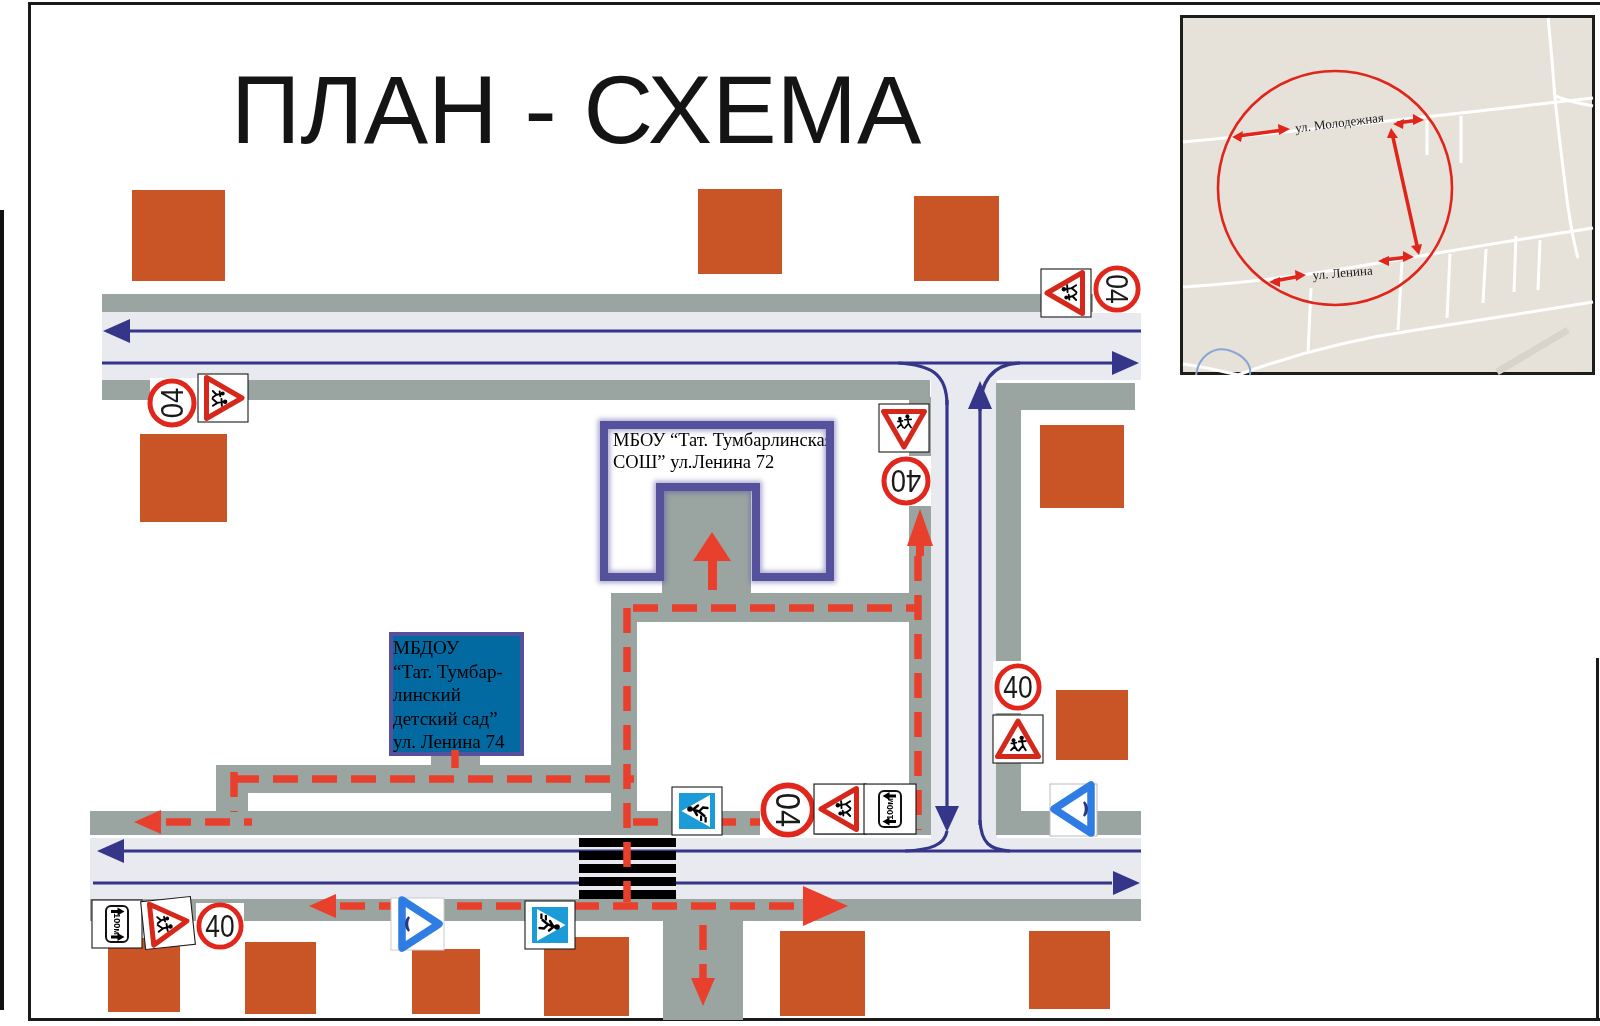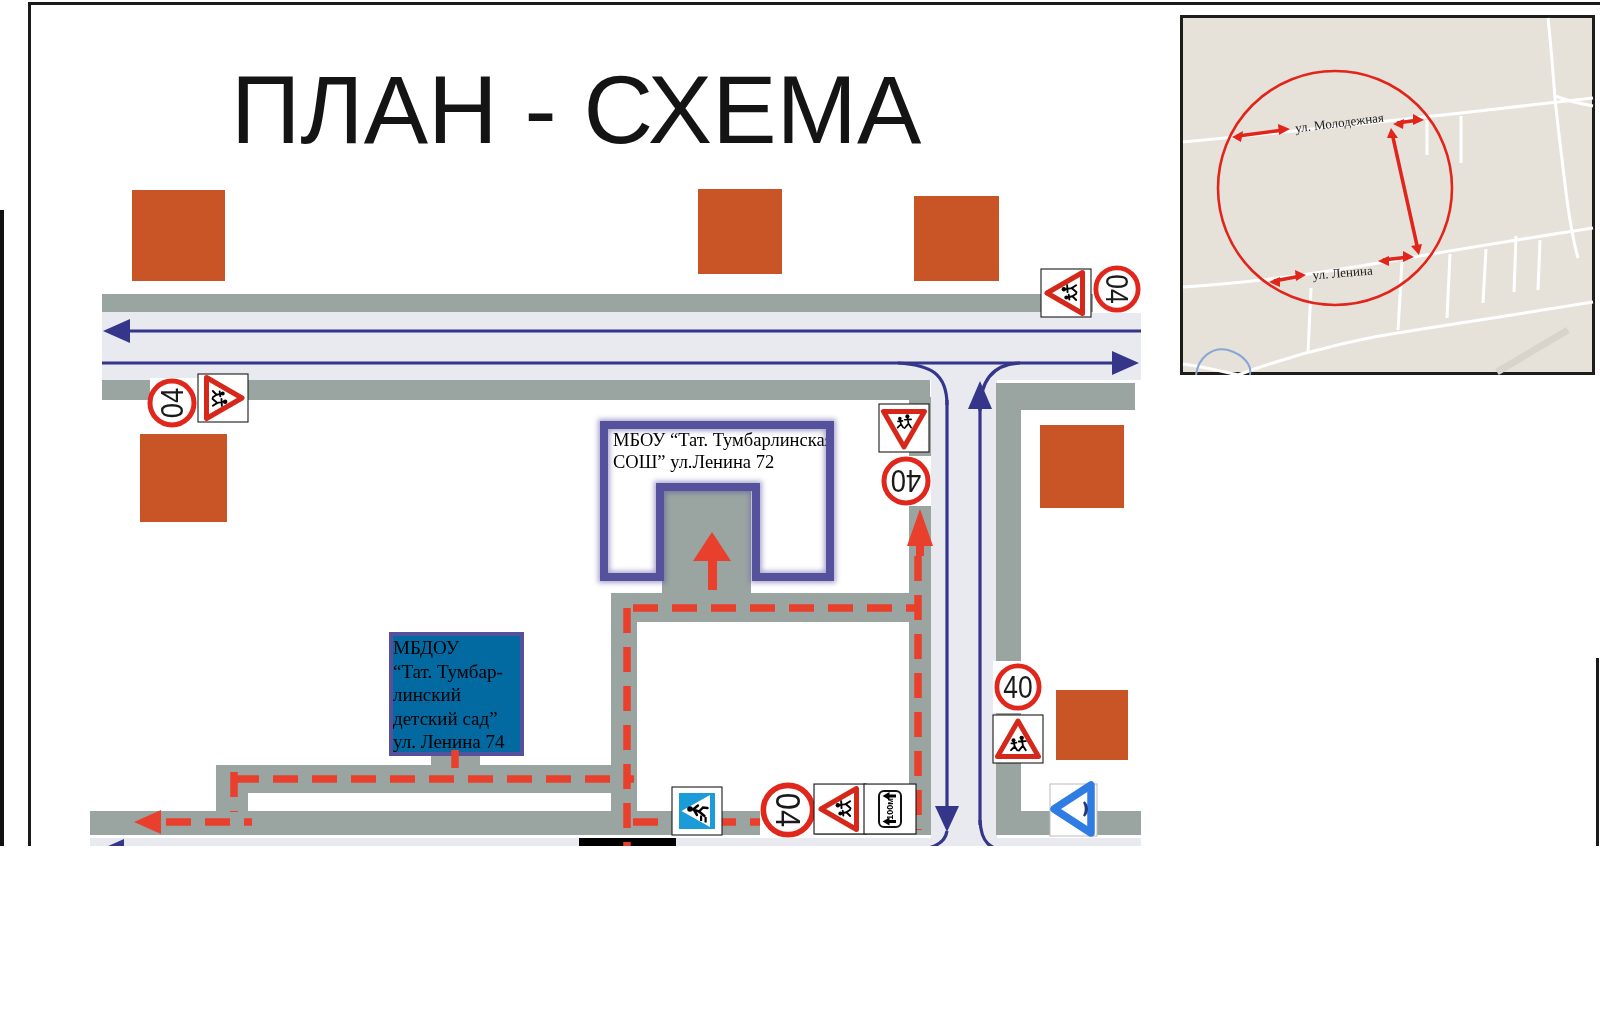--- a/index.html
+++ b/index.html
@@ -1,16 +1,16 @@
 <!DOCTYPE html>
 <html><head>
 <meta charset="utf-8">
 <style>
   html,body{margin:0;padding:0;}
-  #page{position:relative;width:1600px;height:846px;background:#ffffff;overflow:hidden;
+  #page{position:relative;width:1600px;height:1026px;background:#ffffff;overflow:hidden;
         font-family:"Liberation Sans",sans-serif;}
   .abs{position:absolute;}
   .band{background:#9aa5a2;}
   .way{background:#e9e9f0;}
   .bld{background:#c95426;}
   #title{left:231px;top:55px;font-size:96.5px;color:#141414;letter-spacing:0px;white-space:nowrap;}
   .serif{font-family:"Liberation Serif",serif;color:#000;}
 </style>
 </head>
 <body>

